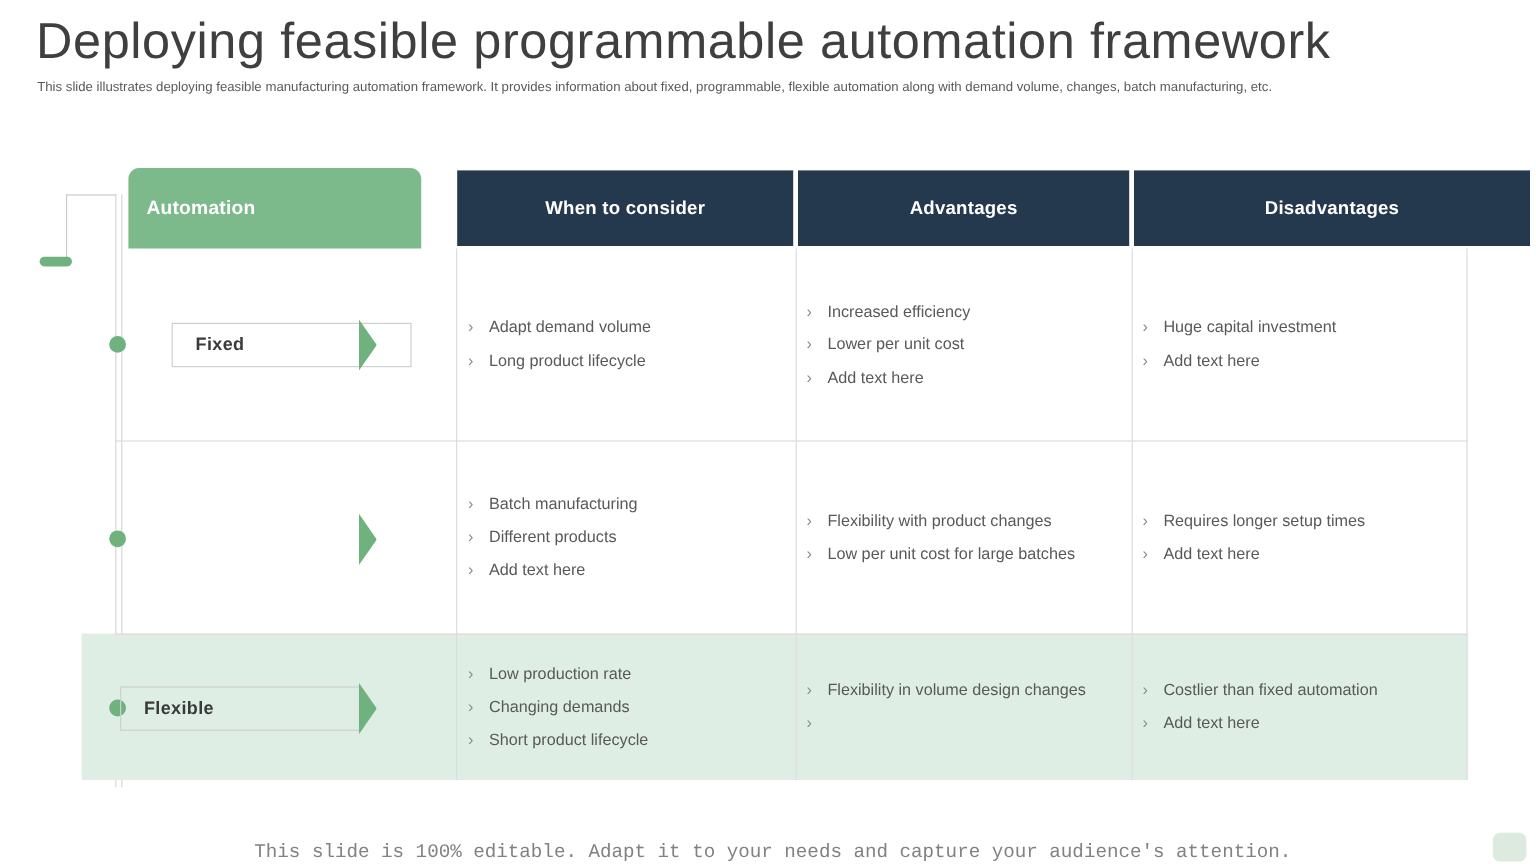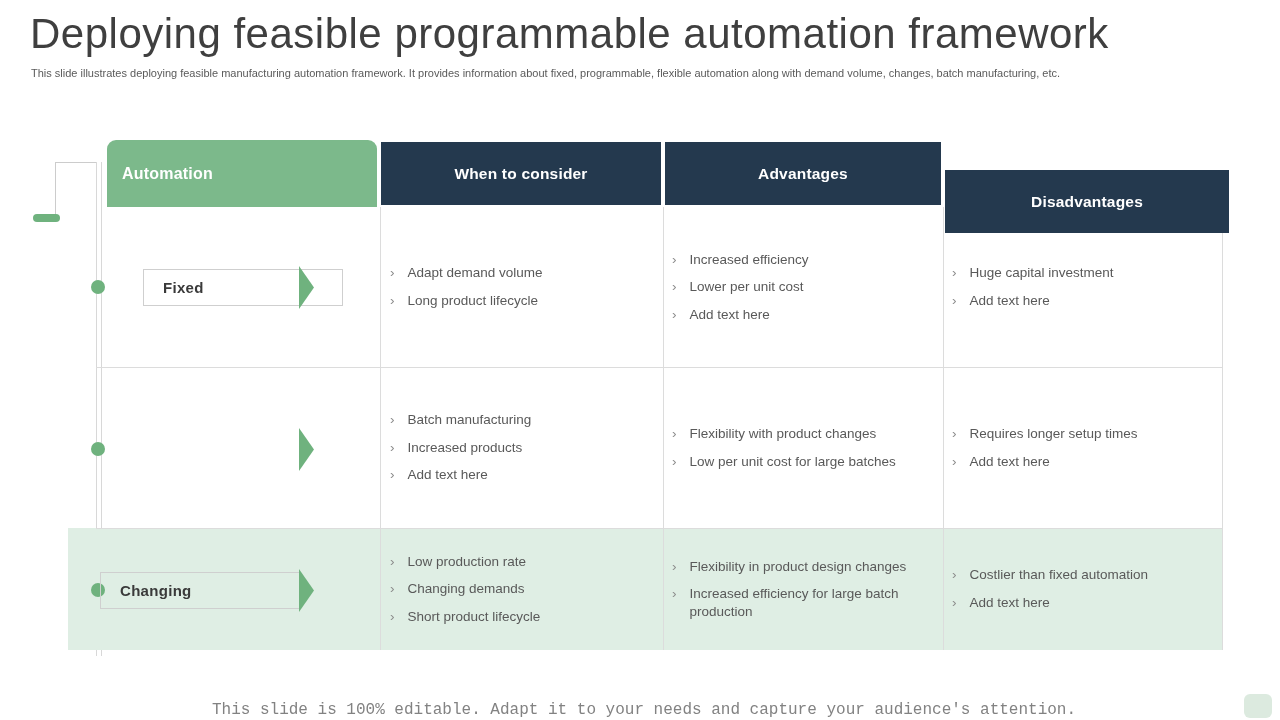--- a/index.html
+++ b/index.html
@@ -17,26 +17,26 @@
   .deco-dash { position:absolute; left:33px; top:214px; width:27px; height:8px; border-radius:4px;
                background:var(--accent-green,#6fb27e); }
   .leftline  { position:absolute; top:162px; height:494px; width:1px; background:#d8d8d8; }
   .leftline.a { left:96px; }
   .leftline.b { left:101px; }
 
   
   .hdr { position:absolute; top:142px; height:63px; background:var(--header-navy,#24394e);
          color:#ffffff; font-weight:bold; font-size:15.5px; display:flex; align-items:center;
          justify-content:center; box-sizing:border-box; letter-spacing:0.2px; }
-  .hdr-automation { top:140px; height:67px; left:107px; width:270px;
+  .hdr-automation { top:140px; height:67px; left:107px; width:244px;
          background:var(--header-green,#7cb98b); border-radius:9px 9px 0 0;
          justify-content:flex-start; padding-left:15px; font-size:16px; }
   .hdr-when { left:381px; width:280px; }
   .hdr-adv  { left:665px; width:276px; }
-  .hdr-dis  { left:945px; width:284px;margin-top:28px; }
+  .hdr-dis  { left:945px; width:330px; }
 
   
   .highlight-band { position:absolute; left:68px; top:528px; width:1155px; height:122px;
                     background:var(--row-highlight,#dfeee4); }
 
   
   .vgrid { position:absolute; top:207px; height:443px; width:1px; background:#dcdcdc; }
   .vgrid.c1 { left:380px; } .vgrid.c2 { left:663px; } .vgrid.c3 { left:943px; } .vgrid.c4 { left:1222px; }
   .hgrid { position:absolute; left:96px; width:1127px; height:1px; background:#dcdcdc; }
   .hgrid.r1 { top:367px; } .hgrid.r2 { top:528px; }
@@ -102,21 +102,21 @@
   <div class="hdr hdr-dis">Disadvantages</div>
 
   <div class="row-dot d0"></div>
   <div class="row-label l0">Fixed</div>
   <div class="row-arrow a0"></div>
 
   <div class="row-dot d1"></div>
   <div class="row-arrow a1"></div>
 
   <div class="row-dot d2"></div>
-  <div class="row-label l2">Changing</div>
+  <div class="row-label l2">Flexible</div>
   <div class="row-arrow a2"></div>
 
   <div class="cell col-when row-0">
     <div class="li">
         <span class="chev">›</span>
         <span class="li-text">Adapt demand volume</span>
       </div>
     <div class="li">
         <span class="chev">›</span>
         <span class="li-text">Long product lifecycle</span>
@@ -147,21 +147,21 @@
       </div>
   </div>
 
   <div class="cell col-when row-1">
     <div class="li">
         <span class="chev">›</span>
         <span class="li-text">Batch manufacturing</span>
       </div>
     <div class="li">
         <span class="chev">›</span>
-        <span class="li-text">Increased products</span>
+        <span class="li-text">Different products</span>
       </div>
     <div class="li">
         <span class="chev">›</span>
         <span class="li-text">Add text here</span>
       </div>
   </div>
   <div class="cell col-adv row-1">
     <div class="li">
         <span class="chev">›</span>
         <span class="li-text">Flexibility with product changes</span>
@@ -192,25 +192,24 @@
         <span class="li-text">Changing demands</span>
       </div>
     <div class="li">
         <span class="chev">›</span>
         <span class="li-text">Short product lifecycle</span>
       </div>
   </div>
   <div class="cell col-adv row-2">
     <div class="li">
         <span class="chev">›</span>
-        <span class="li-text">Flexibility in product design changes</span>
-      </div>
-    <div class="li">
-        <span class="chev">›</span>
-        <span class="li-text">Increased efficiency for large batch production</span>
+        <span class="li-text">Flexibility in volume design changes</span>
+      </div>
+    <div class="li">
+        <span class="chev">›</span>
       </div>
   </div>
   <div class="cell col-dis row-2">
     <div class="li">
         <span class="chev">›</span>
         <span class="li-text">Costlier than fixed automation</span>
       </div>
     <div class="li">
         <span class="chev">›</span>
         <span class="li-text">Add text here</span>

